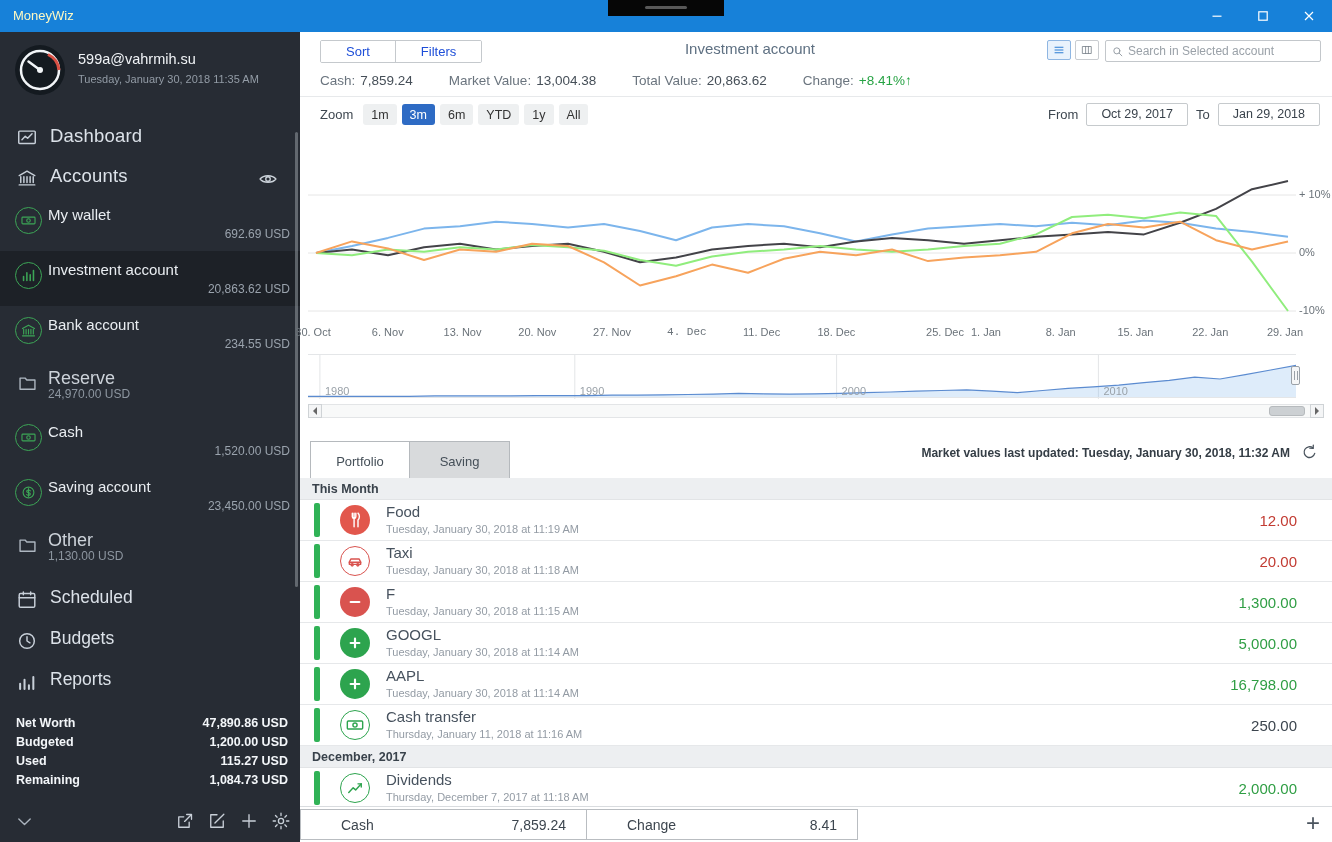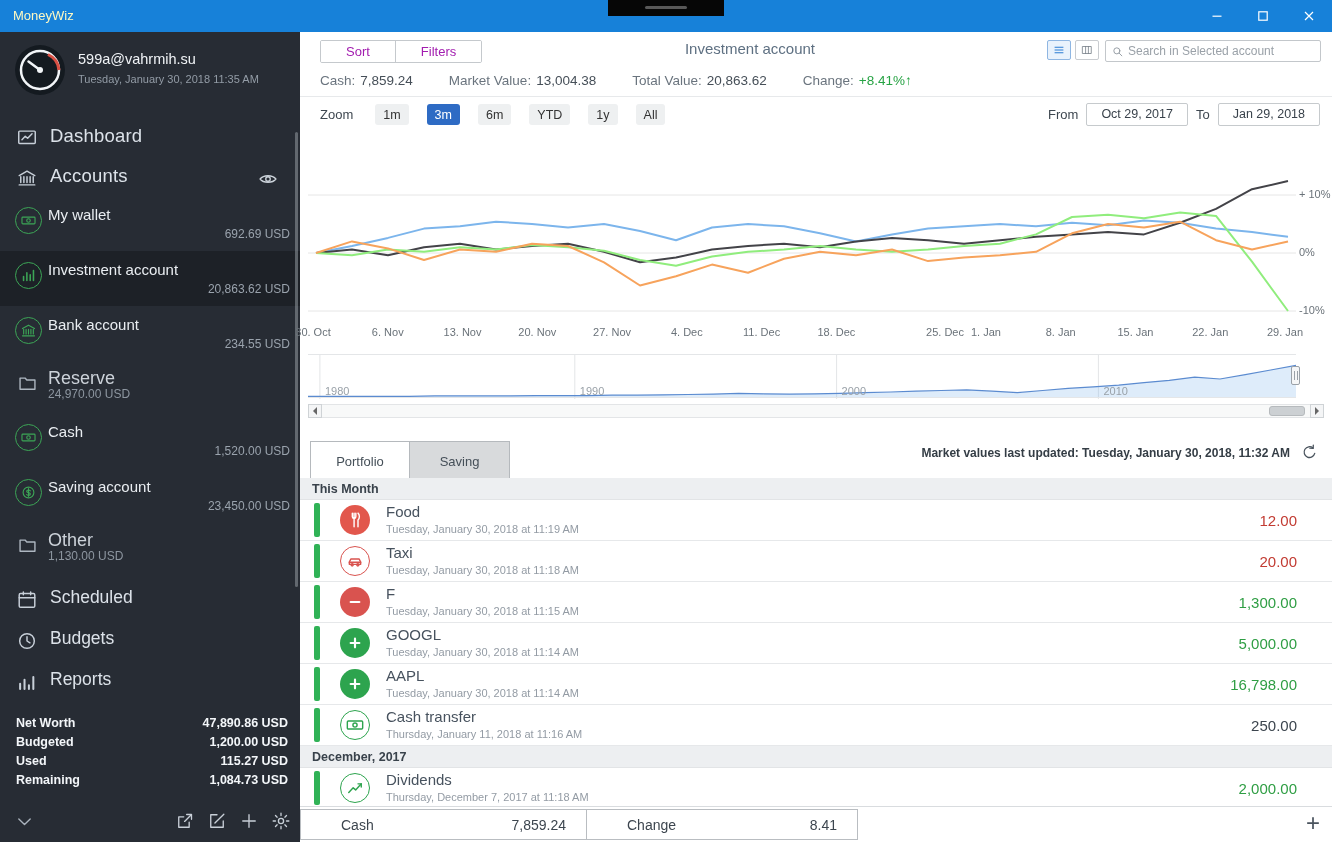--- a/index.html
+++ b/index.html
@@ -52,40 +52,40 @@
   .side-toolbar{position:absolute;bottom:0;left:0;right:0;height:42px}
   .chev{position:absolute;left:14px;top:11px;width:21px;height:21px;color:#aab3bd;cursor:pointer}
   .tool-group{position:absolute;right:9px;top:11px;display:flex;gap:12px}
   .tool{width:20px;height:20px;color:#c9d0d8;cursor:pointer}
   .side-scroll{position:absolute;right:2px;top:100px;width:3px;height:455px;background:#aab1b9;opacity:.45;border-radius:2px;cursor:grab}
 
   
   .main{position:absolute;left:300px;top:32px;width:1032px;height:810px;background:#fff}
   .mw-toolbar{position:absolute;top:0;left:0;right:0;height:32px}
   .seg{position:absolute;left:20px;top:8px;display:flex;border:1px solid #c5c9cd;border-radius:2px;overflow:hidden}
-  .seg-btn{appearance:none;border:0;background:#fff;height:21px;padding:0 25px;font-family:"Liberation Sans",sans-serif;font-size:13px;color:#a21caf;cursor:pointer}
+  .seg-btn{appearance:none;border:0;background:#fff;height:21px;padding:0 25px;font-family:"Liberation Sans",sans-serif;font-size:13px;color:#1d4ed8;cursor:pointer}
   .seg-btn + .seg-btn{border-left:1px solid #c5c9cd}
   .page-title{position:absolute;left:330px;top:8px;width:240px;text-align:center;font-size:15px;color:#5e7082}
   .view-toggles{position:absolute;left:747px;top:8px;display:flex;gap:4px}
   .vt{width:24px;height:20px;border:1px solid #c9ccd0;border-radius:2px;padding:3px 4px;color:#757e87;cursor:pointer;background:#fff}
   .vt-active{color:#2b7cd3;border-color:#8fb6e2;background:#e9f2fc}
   .search{position:absolute;left:805px;top:8px;width:216px;height:22px;border:1px solid #c3c7cb;border-radius:2px;background:#fff}
   .search-ic{position:absolute;left:5px;top:4px;width:13px;height:13px;color:#8a929a}
   .search input{position:absolute;left:22px;top:1px;width:188px;height:18px;border:0;outline:0;font-family:"Liberation Sans",sans-serif;font-size:12px;color:#333;background:transparent}
   .search input::placeholder{color:#9aa1a8}
 
   .stats-row{position:absolute;top:32px;left:0;right:0;height:33px;border-bottom:1px solid #e7e9eb;display:flex;align-items:center;padding-left:20px;gap:36px}
   .stat{font-size:13.5px;white-space:nowrap}
   .s-lab{color:#6a747e}
   .s-val{color:#464f58;margin-left:5px}
   .s-val.green{color:#27a344}
 
   .zoom-row{position:absolute;top:65px;left:0;right:0;height:35px;display:flex;align-items:center}
   .zoom-label{margin-left:20px;font-size:13px;color:#3e4750}
-  .zoom-btns{display:flex;gap:18px;margin-left:22px}
+  .zoom-btns{display:flex;gap:5px;margin-left:10px}
   .zbtn{border:0;background:#eef0f1;border-radius:3px;height:21px;padding:0 8px;font-family:"Liberation Sans",sans-serif;font-size:12.5px;color:#333;cursor:pointer}
   .zbtn.selected{background:#2e6bc4;color:#fff}
   .range-right{margin-left:auto;margin-right:12px;display:flex;align-items:center;gap:8px}
   .range-lab{font-size:13px;color:#3e4750}
   .range-box{border:1px solid #c6cacd;border-radius:2px;height:23px;line-height:21px;padding:0 14px;font-size:12.5px;color:#39424b;background:#fff;cursor:text}
 
   .chart{position:absolute;left:8px;top:100px;width:988px;height:192px;cursor:crosshair}
   .y-tick{position:absolute;left:999px;width:32px;font-size:11px;color:#6a7279}
   .x-ticks{position:absolute;left:8px;top:294px;width:988px;height:14px}
   .x-tick{position:absolute;transform:translateX(-50%);font-size:11px;color:#6a7279;white-space:nowrap;top:0}
@@ -426,21 +426,21 @@
         <div class="y-tick" style="top: 156px;">+ 10%</div>
         <div class="y-tick" style="top: 214px;">0%</div>
         <div class="y-tick" style="top: 272px;">-10%</div>
       </div>
     <div class="x-ticks" id="x-ticks">
         <span class="x-tick" style="left: 5px;">30. Oct</span>
         <span class="x-tick" style="left: 79.7692px;">6. Nov</span>
         <span class="x-tick" style="left: 154.538px;">13. Nov</span>
         <span class="x-tick" style="left: 229.308px;">20. Nov</span>
         <span class="x-tick" style="left: 304.077px;">27. Nov</span>
-        <span class="x-tick" style="left: 378.846px;">4. Dec</span>
+        <span class="x-tick" style="left: 378.846px; font-family: Liberation Mono, monospace;">4. Dec</span>
         <span class="x-tick" style="left: 453.615px;">11. Dec</span>
         <span class="x-tick" style="left: 528.385px;">18. Dec</span>
         <span class="x-tick" style="left: 637px;">25. Dec</span>
         <span class="x-tick" style="left: 677.923px;">1. Jan</span>
         <span class="x-tick" style="left: 752.692px;">8. Jan</span>
         <span class="x-tick" style="left: 827.462px;">15. Jan</span>
         <span class="x-tick" style="left: 902.231px;">22. Jan</span>
         <span class="x-tick" style="left: 977px;">29. Jan</span>
       </div>
 

